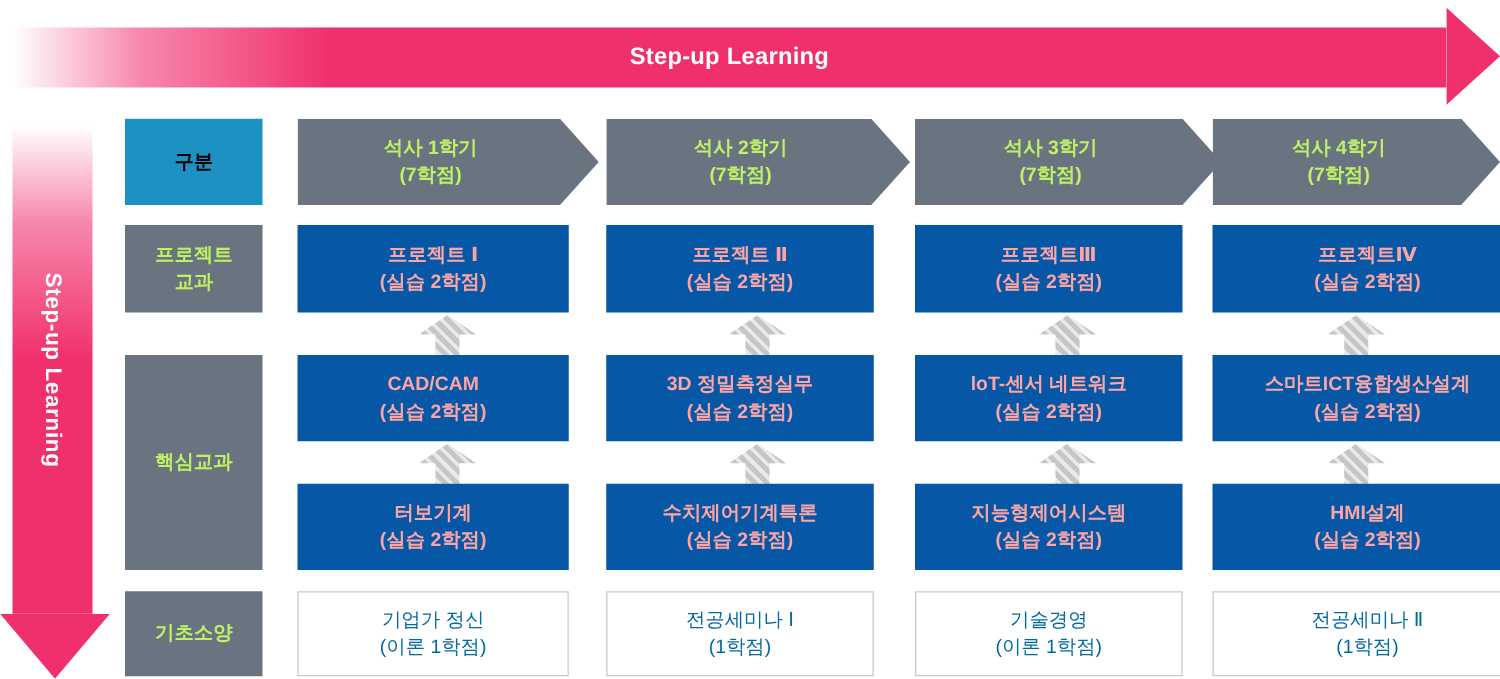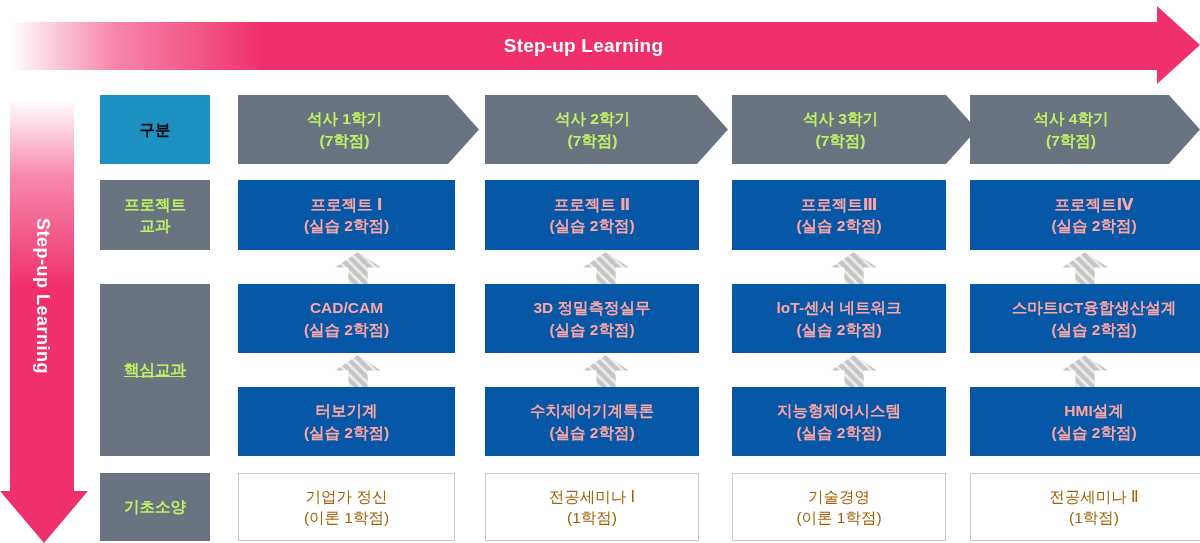--- a/index.html
+++ b/index.html
@@ -31,25 +31,25 @@
   .cl{left:100px;width:110px;}
   .c1{left:238px;width:217px;}
   .c2{left:485px;width:214px;}
   .c3{left:732px;width:214px;}
   .c4{left:970px;width:248px;}
   .r1{top:95px;height:69px;}
   .r2{top:180px;height:70px;}
   .r3{top:284px;height:69px;}
   .r4{top:387px;height:69px;}
   .r5{top:473px;height:68px;}
-  .r34{top:284px;height:172px;text-decoration:underline;}
+  .r34{top:284px;height:172px;}
   .teal{background:#1e91c3;color:#000000;}
   .graybox{background:#6a7380;color:#bef264;}
   .blue{background:#0757a7;color:#fca5a5;}
-  .whitebox{background:#ffffff;border:1px solid #c9c9c9;color:#a16207;font-weight:400;}
+  .whitebox{background:#ffffff;border:1px solid #c9c9c9;color:#0369a1;font-weight:400;}
   
   .hdr{clip-path:polygon(0 0,calc(100% - 31px) 0,100% 50%,calc(100% - 31px) 100%,0 100%);
     padding-right:28px;}
   .hdr.c1{width:241px;}
   .hdr.c2{width:243px;text-align:right;}
   .hdr.c3{width:245px;}
   .hdr.c4{width:230px;}
   
   .up{position:absolute;width:46px;height:33px;
     background:repeating-linear-gradient(45deg,#c6c6c6 0 4px,#e9e9e9 4px 7px);

